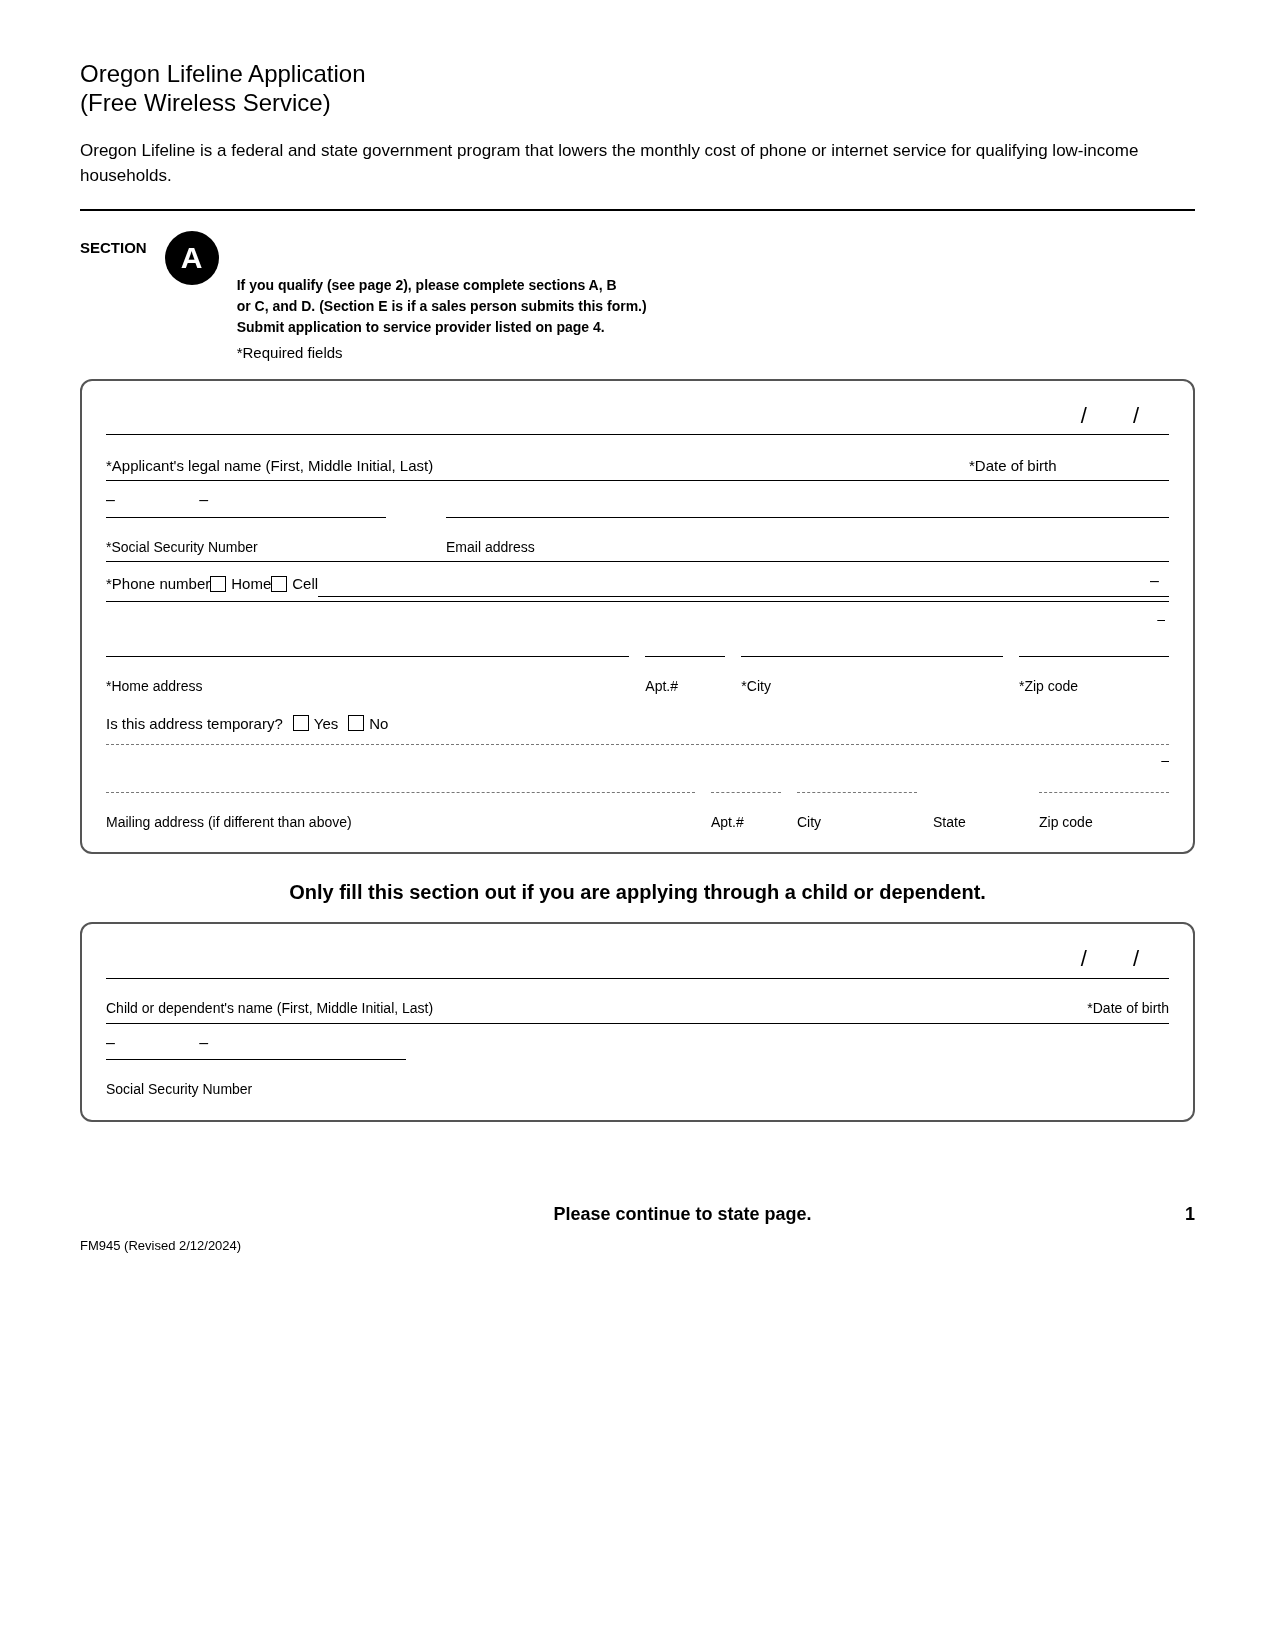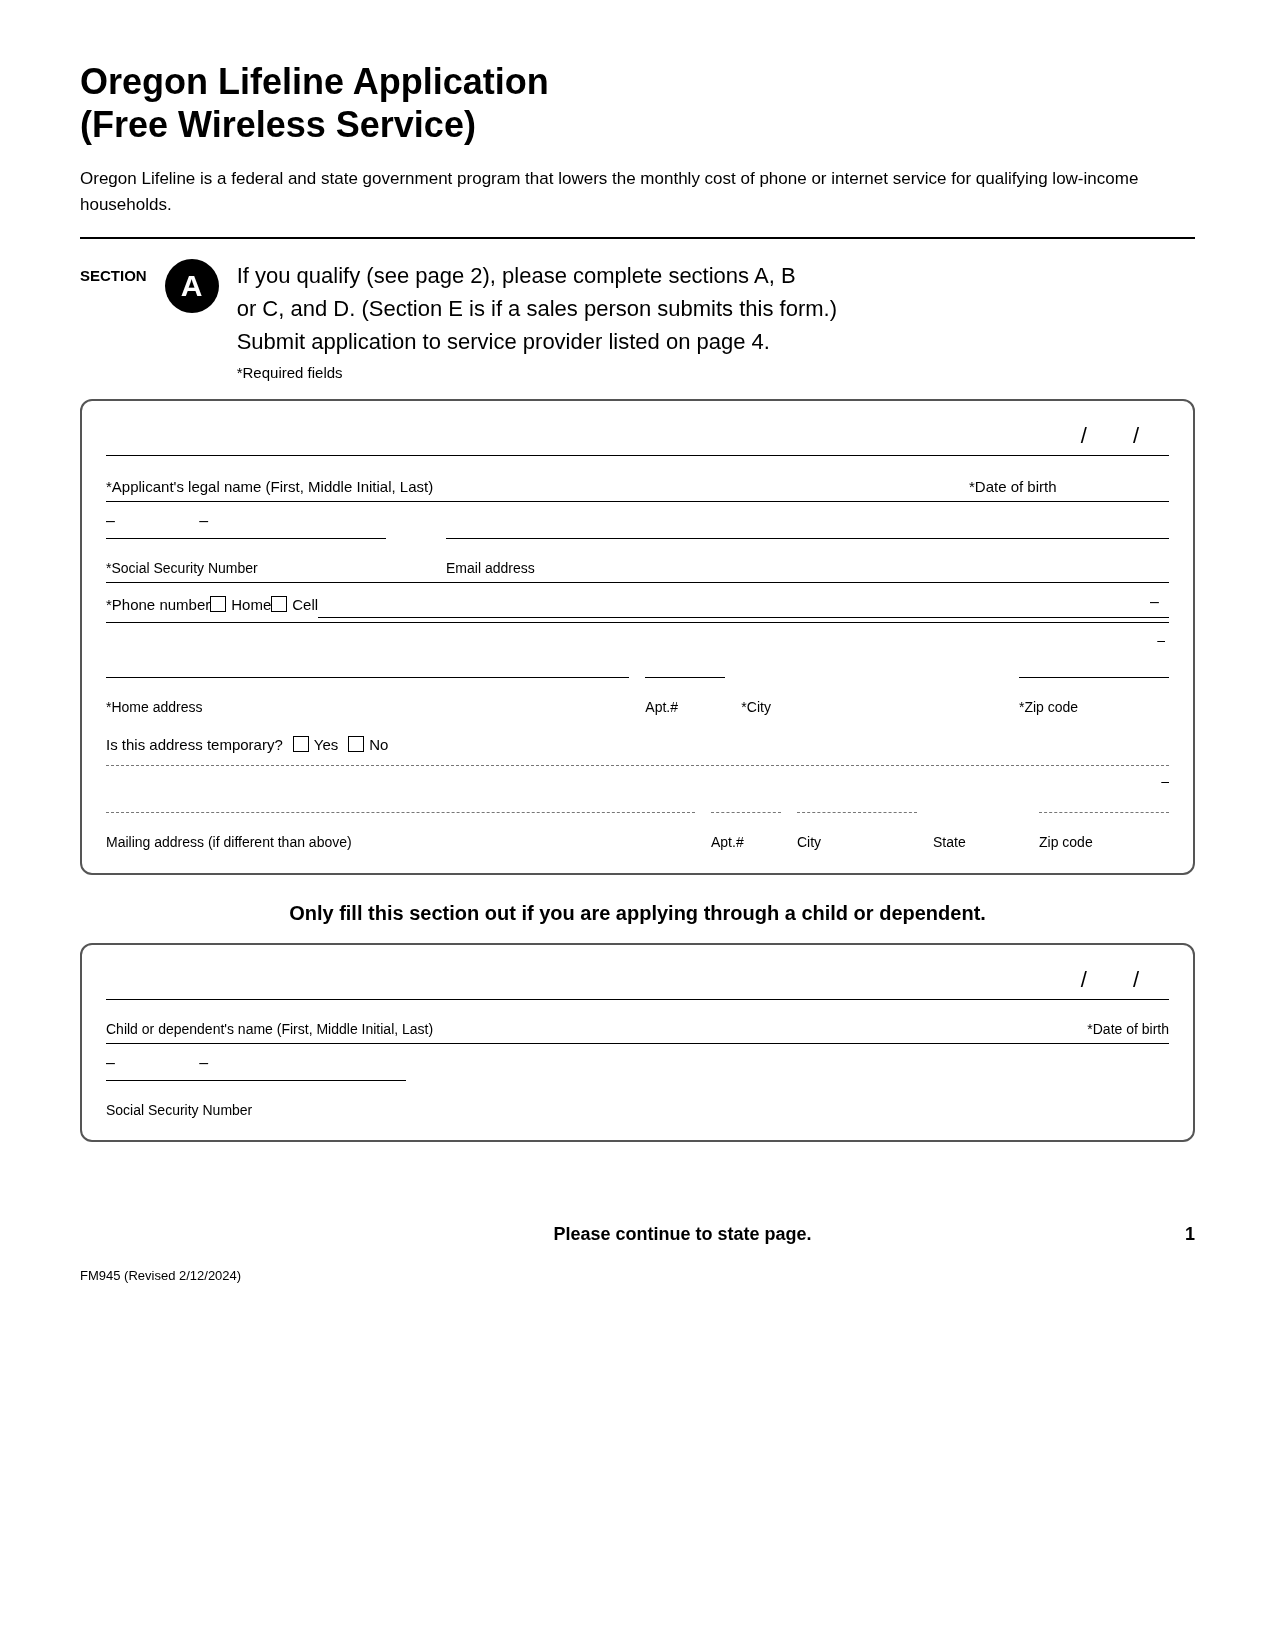--- a/index.html
+++ b/index.html
@@ -8,22 +8,22 @@
       background: #ffffff;
       color: #000000;
       width: 1275px;
       min-height: 1650px;
       padding: 60px 80px 40px 80px;
       font-size: 18px;
       line-height: 1.4;
     }
 
     .page-title {
-      font-size: 36px;
-      font-weight: bold;
+      font-size: 24px;
+      font-weight: normal;
       margin-bottom: 20px;
       line-height: 1.2;
     }
 
     .intro-text {
       font-size: 17px;
       margin-bottom: 20px;
       line-height: 1.5;
     }
 
@@ -55,23 +55,24 @@
       display: flex;
       align-items: center;
       justify-content: center;
       color: #fff;
       font-size: 30px;
       font-weight: bold;
       flex-shrink: 0;
     }
 
     .section-text {
-      font-size: 22px;
-      font-weight: normal;
+      font-size: 14px;
+      font-weight: bold;
       line-height: 1.5;
+      margin-top: 44px;
     }
 
     .required-fields {
       font-size: 15px;
       font-weight: normal;
       margin-top: 4px;
     }
 
     .form-box {
       border: 2px solid #555;
@@ -241,20 +242,21 @@
 
     .addr-apt {
       width: 80px;
       display: flex;
       flex-direction: column;
     }
 
     .addr-city {
       flex: 1;
       display: flex;
+      flex-direction: column;
     }
 
     .addr-zip {
       width: 150px;
       display: flex;
       flex-direction: column;
     }
 
     .zip-dash-area {
       display: flex;
@@ -392,21 +394,21 @@
       font-weight: bold;
     }
 
     .page-num {
       font-size: 18px;
       font-weight: bold;
     }
 
     .form-number {
       font-size: 13px;
-      margin-top: 20px;
+      margin-top: 10px;
     }
   </style>
 </head>
 <body>
 
 <div class="page-title">
   <div>Oregon Lifeline Application</div>
   <div>(Free Wireless Service)</div>
 </div>
 

